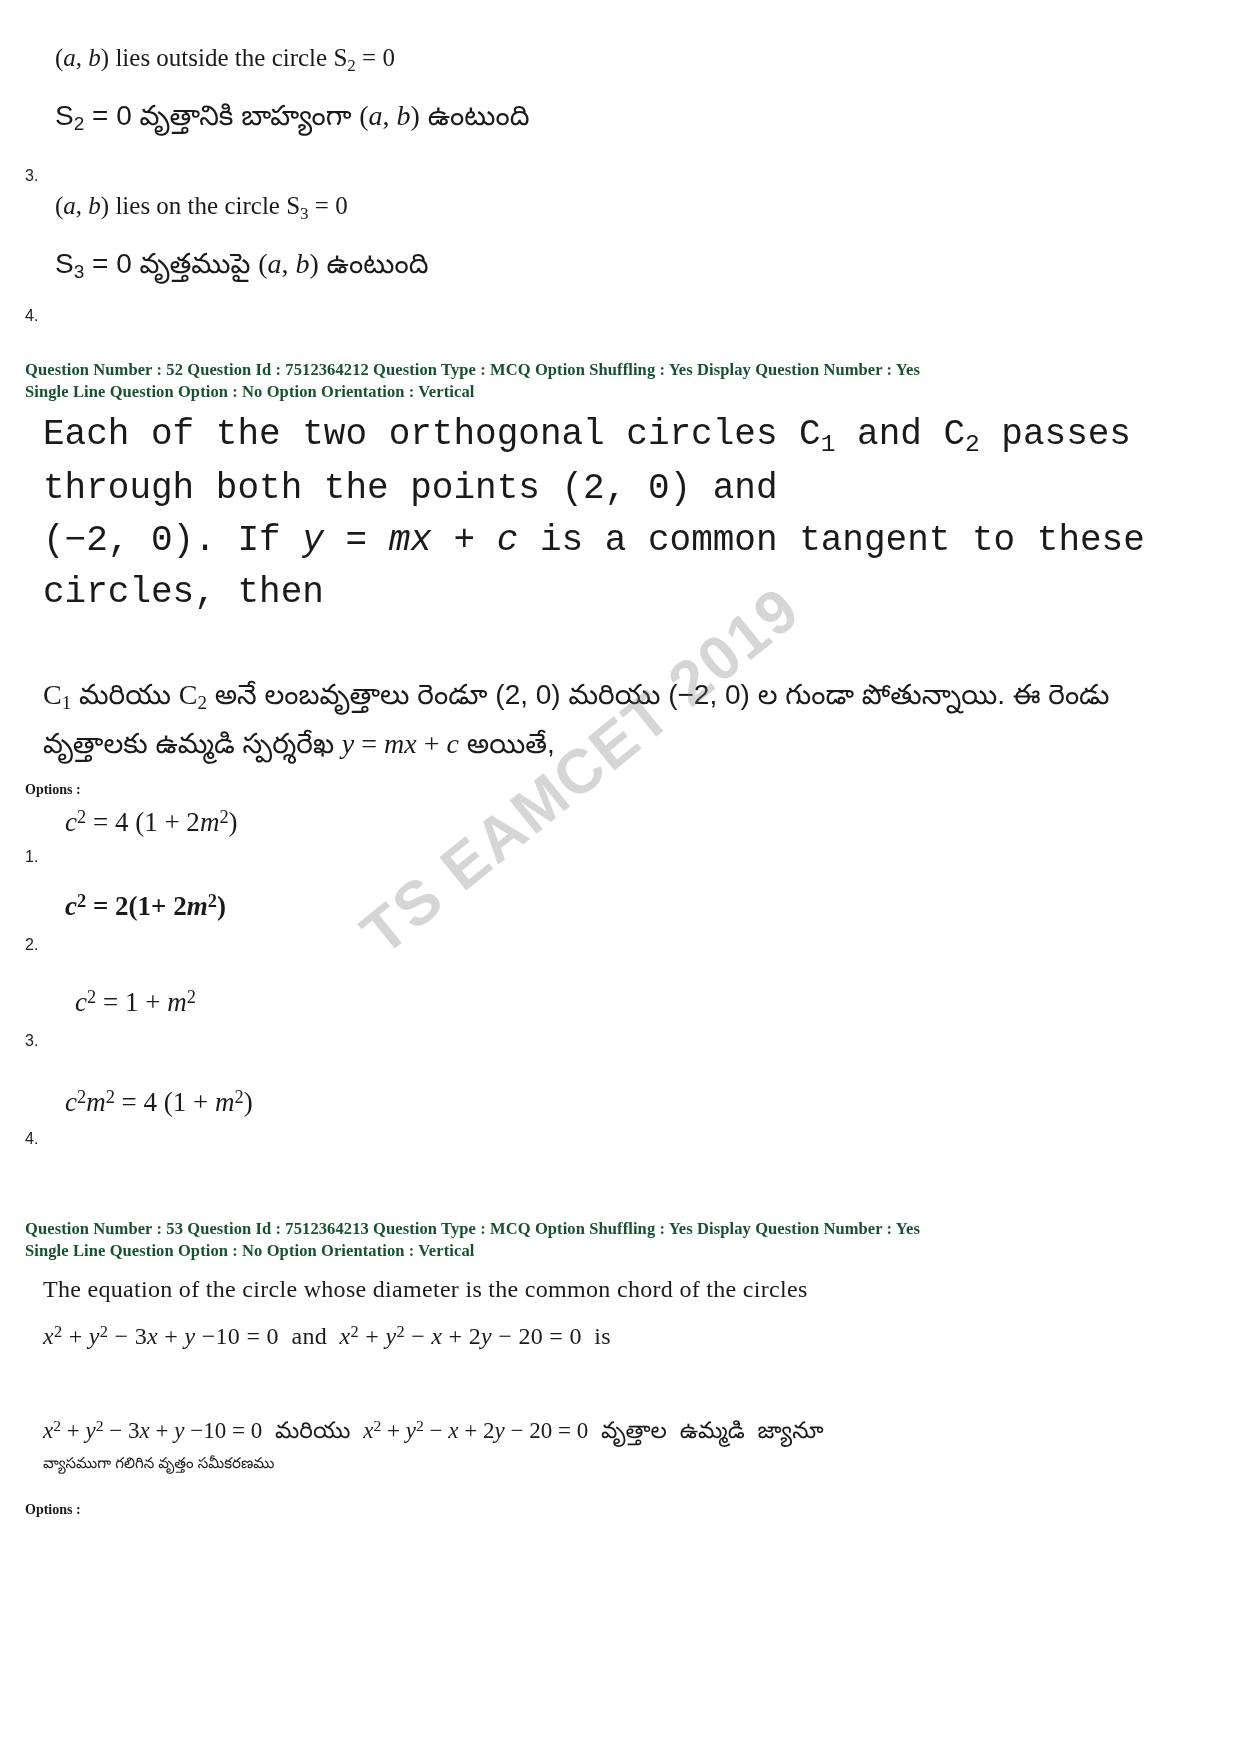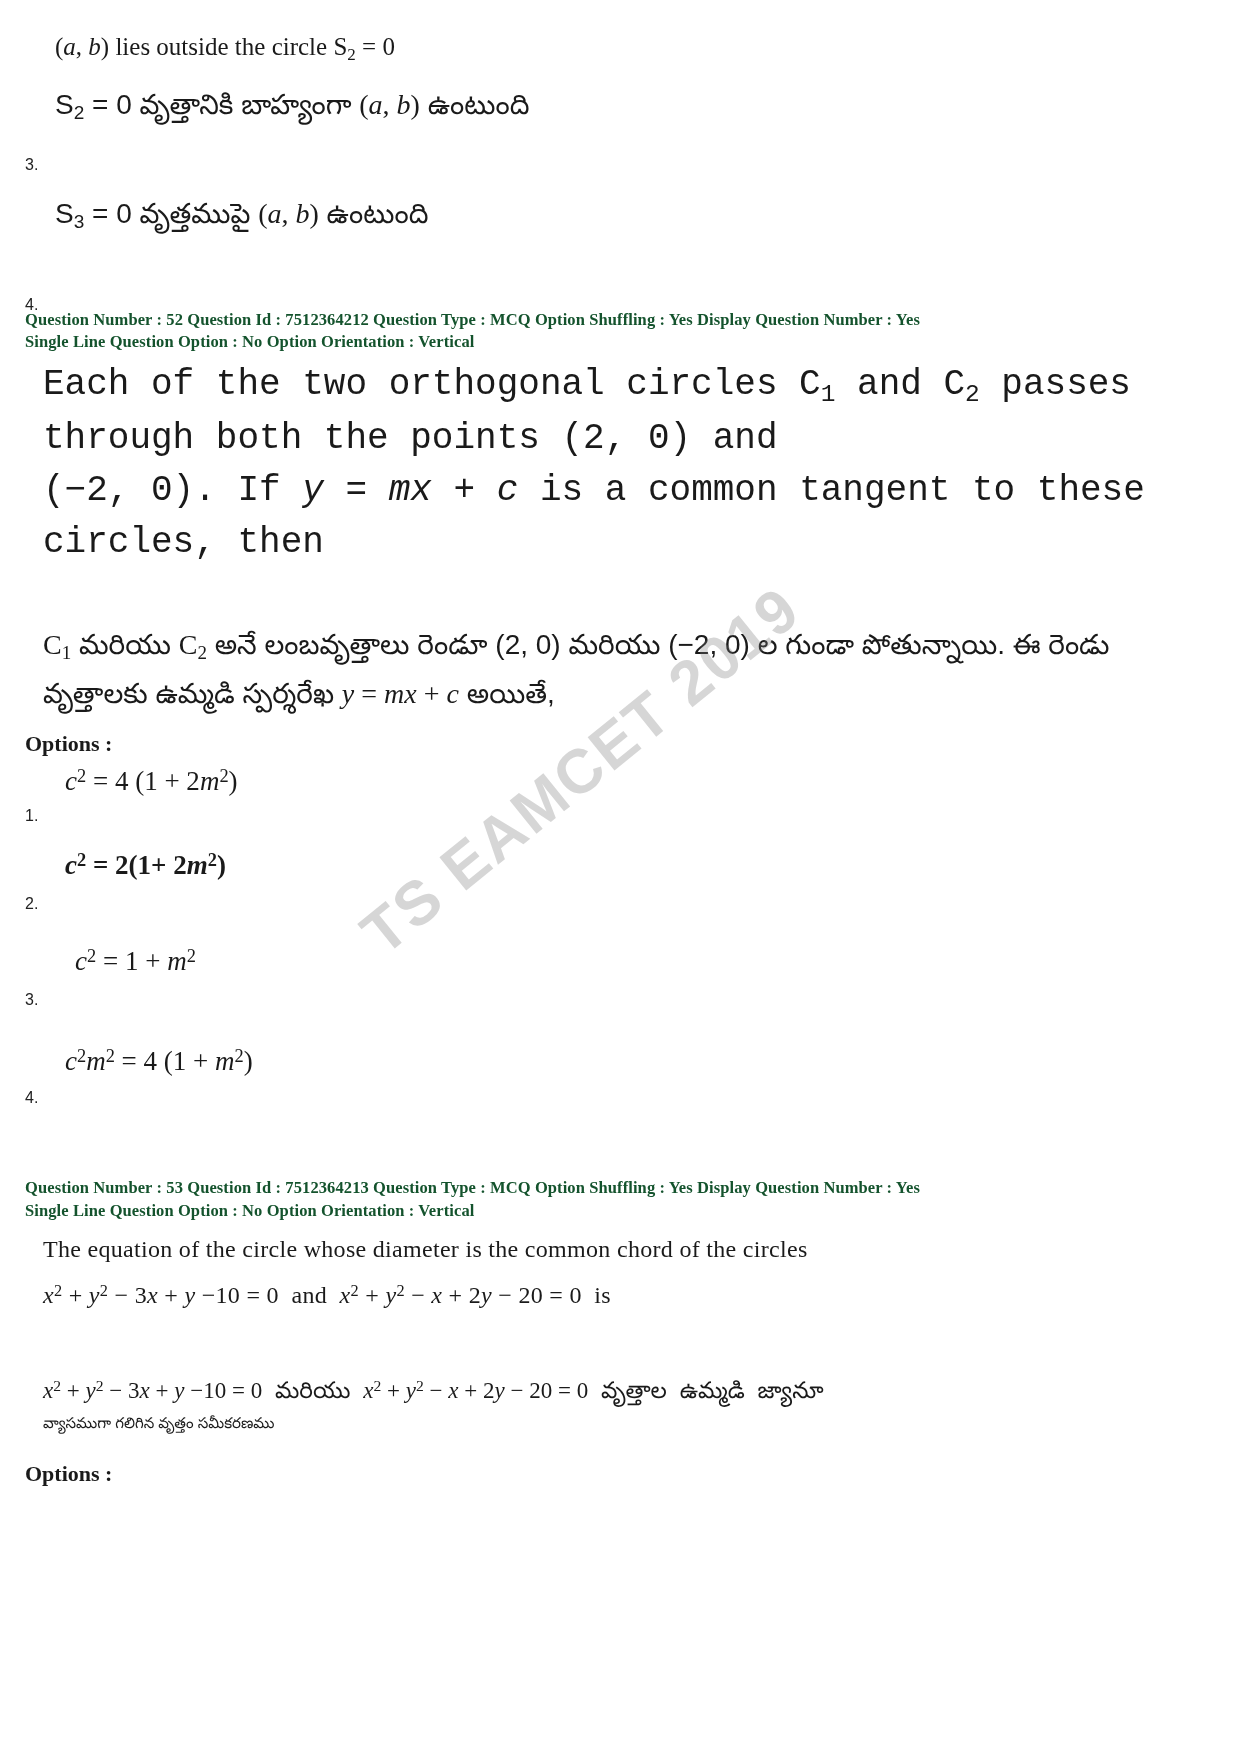--- a/index.html
+++ b/index.html
@@ -38,21 +38,21 @@
     white-space: nowrap;
     pointer-events: none;
     z-index: 5;
     display: flex;
     align-items: center;
     justify-content: center;
   }
   .content {
     position: relative;
     z-index: 2;
-    padding: 28px 55px 0 25px;
+    padding: 39px 55px 0 25px;
   }
   .mathline {
     font-family: "Liberation Serif", serif;
     font-size: 25px;
     line-height: 1.5;
   }
   .mathline i { font-style: italic; }
   sub { font-size: 0.68em; vertical-align: -0.28em; }
   sup { font-size: 0.68em; vertical-align: 0.45em; }
 
@@ -85,21 +85,21 @@
     letter-spacing: 0.1px;
   }
   .qtext {
     font-size: 36px;
     line-height: 1.45;
     font-family: Liberation Mono, monospace;
   }
   .options-label {
     font-family: "Liberation Serif", serif;
     font-weight: bold;
-    font-size: 22px;
+    font-size: 14px;
     margin: 14px 0 4px 0;
   }
   .spacer-sm { height: 14px; }
   .blk { margin-left: 30px; }
   .blk2 { margin-left: 18px; }
   .q53text {
     font-size: 24px;
     line-height: 1.6;
     letter-spacing: 0.3px;
   }
@@ -123,20 +123,23 @@
           S<sub>2</sub> = 0 వృత్తానికి బాహ్యంగా <span style="font-family:'Liberation Serif',serif;">(<i>a</i>, <i>b</i>)</span> ఉంటుంది
         </div>
       </div>
       <div class="opt-num" style="top:128px;">3.</div>
     </div>
 
     <div style="height:46px;"></div>
 
     <div class="opt-row" style="min-height:auto;">
       <div class="opt-body blk">
+        <div class="mathline">
+          (<i>a</i>, <i>b</i>) lies on the circle S<sub>3</sub> = 0
+        </div>
         <div class="spacer-sm"></div>
         <div class="telugu">
           S<sub>3</sub> = 0 వృత్తముపై <span style="font-family:'Liberation Serif',serif;">(<i>a</i>, <i>b</i>)</span> ఉంటుంది
         </div>
       </div>
       <div class="opt-num" style="top:120px;">4.</div>
     </div>
 
     <div style="height:70px;"></div>
 

